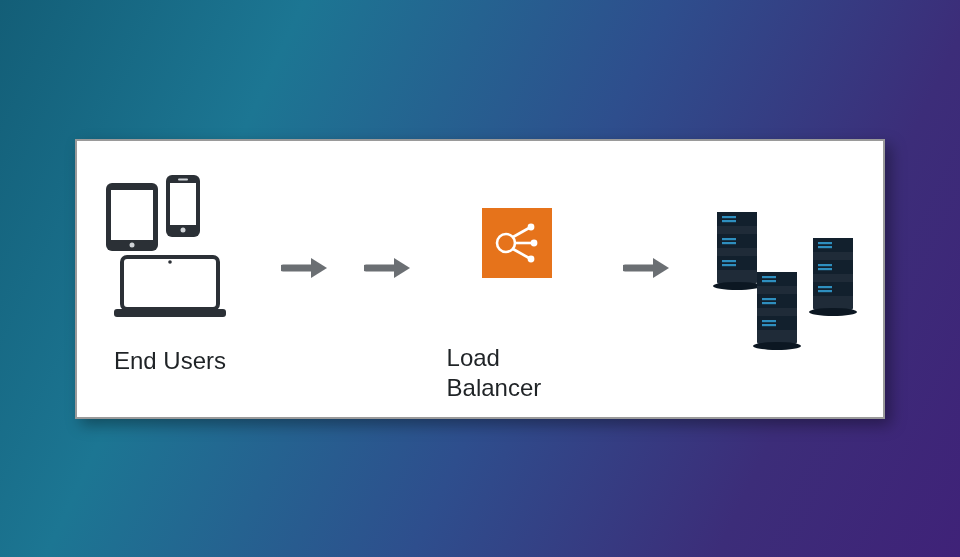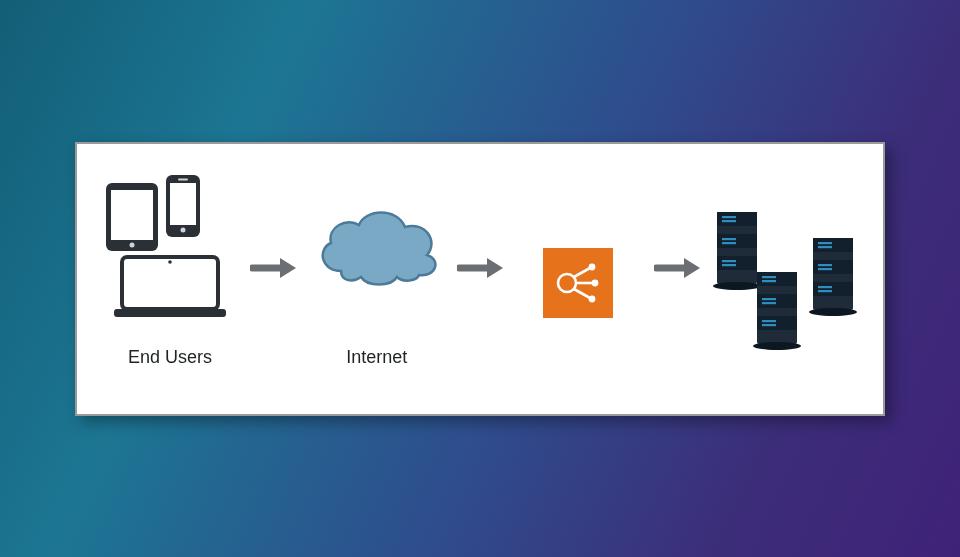--- a/index.html
+++ b/index.html
@@ -22,21 +22,21 @@
   }
   .stage{
     display:flex;flex-direction:column;align-items:center;
     flex:0 0 auto;
   }
   .icon-slot{
     height:160px;
     display:flex;align-items:center;justify-content:center;
   }
   .label{
-    font-size:18px;
+    font-size:24px;
     color:#1f2326;
     text-align:left;
     line-height:1.25;
     margin-top:20px;
     min-height:54px;
   }
   .arrow{
     flex:0 0 auto;
     display:flex;align-items:center;justify-content:center;
     height:160px;
@@ -83,36 +83,20 @@
         <div class="label">End Users</div>
       </div>
 
       <div class="arrow">
         <svg width="46" height="24" viewBox="0 0 46 24">
           <line x1="2" y1="12" x2="32" y2="12" stroke="#6b6f73" stroke-width="7" stroke-linecap="round"></line>
           <polygon points="30,2 46,12 30,22" fill="#6b6f73"></polygon>
         </svg>
       </div>
 
-      <div class="stage" style="width:150px">
-        <div class="icon-slot">
-          <svg width="140" height="90" viewBox="0 0 140 90">
-            <path d="M34,70
-                     C14,70 10,48 24,42
-                     C20,26 40,16 52,24
-                     C58,8 90,6 98,26
-                     C118,20 132,40 120,54
-                     C134,58 130,76 112,74
-                     C110,80 96,82 90,76
-                     C84,86 60,86 54,76
-                     C46,82 34,80 34,70 Z" fill="#7aa9c6" stroke="#4c7a99" stroke-width="2.5"></path>
-          </svg>
-        </div>
-        <div class="label">Internet</div>
-      </div>
 
       <div class="arrow">
         <svg width="46" height="24" viewBox="0 0 46 24">
           <line x1="2" y1="12" x2="32" y2="12" stroke="#6b6f73" stroke-width="7" stroke-linecap="round"></line>
           <polygon points="30,2 46,12 30,22" fill="#6b6f73"></polygon>
         </svg>
       </div>
 
       <div class="stage" style="width:140px">
         <div class="icon-slot">
@@ -121,20 +105,21 @@
               <circle cx="15" cy="26" r="9" fill="none" stroke="#ffffff" stroke-width="2.6"></circle>
               <line x1="22" y1="20" x2="38" y2="11" stroke="#ffffff" stroke-width="2.6"></line>
               <line x1="24" y1="26" x2="40" y2="26" stroke="#ffffff" stroke-width="2.6"></line>
               <line x1="22" y1="32" x2="38" y2="41" stroke="#ffffff" stroke-width="2.6"></line>
               <circle cx="40" cy="10" r="3.4" fill="#ffffff"></circle>
               <circle cx="43" cy="26" r="3.4" fill="#ffffff"></circle>
               <circle cx="40" cy="42" r="3.4" fill="#ffffff"></circle>
             </svg>
           </div>
         </div>
+        <div class="label">Load Balancer</div>
       </div>
 
       <div class="arrow">
         <svg width="46" height="24" viewBox="0 0 46 24">
           <line x1="2" y1="12" x2="32" y2="12" stroke="#6b6f73" stroke-width="7" stroke-linecap="round"></line>
           <polygon points="30,2 46,12 30,22" fill="#6b6f73"></polygon>
         </svg>
       </div>
 
       <div class="stage" style="width:160px">

